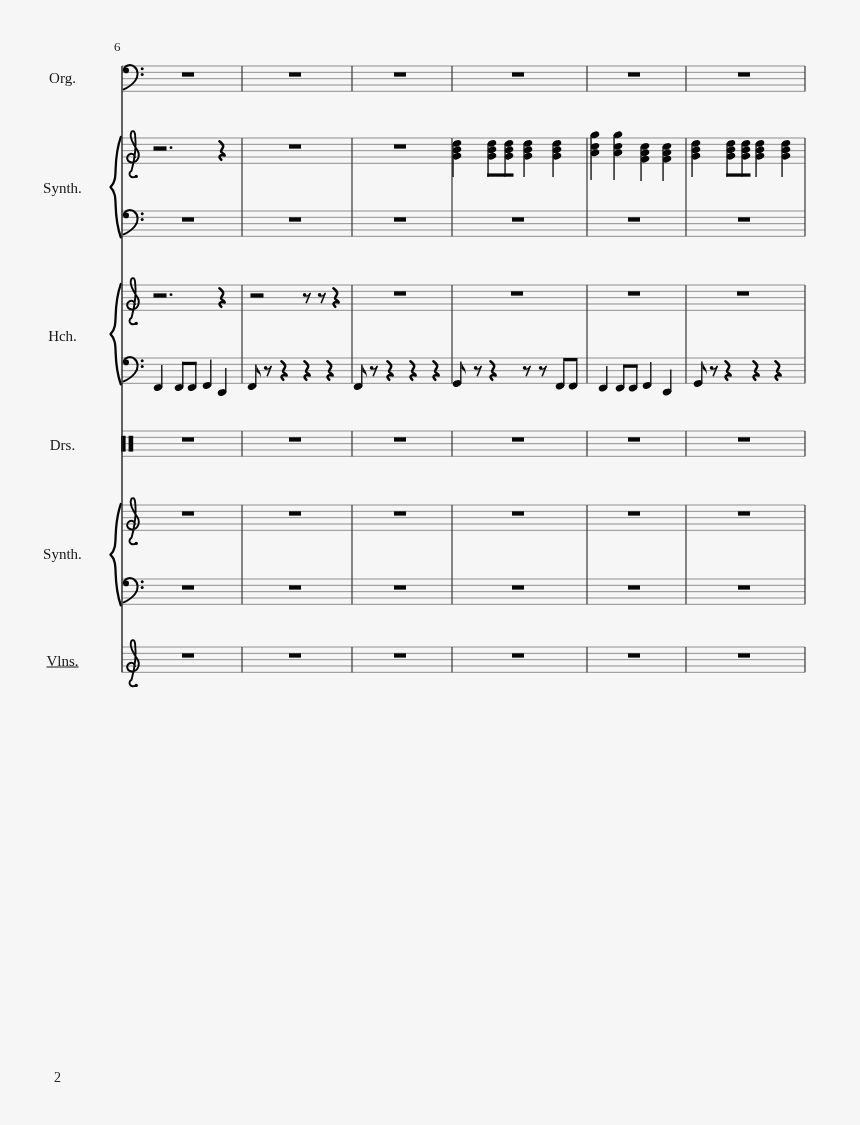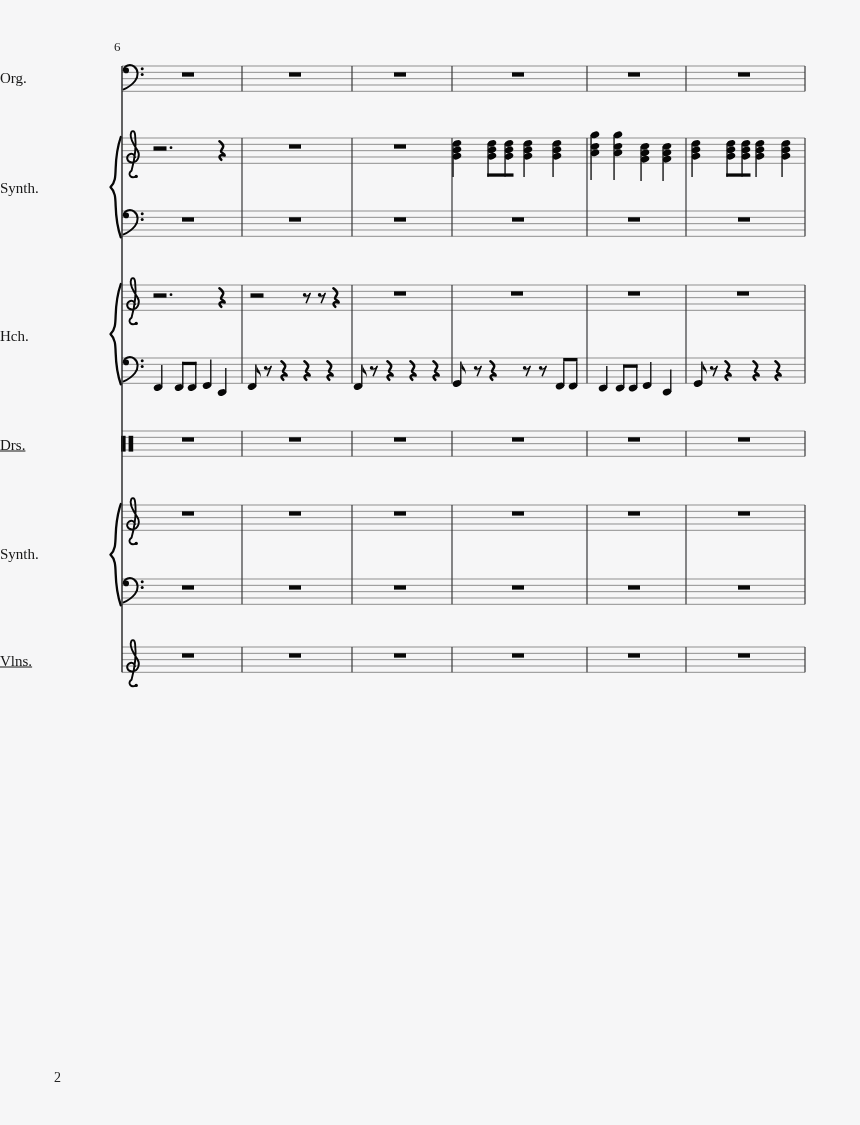--- a/index.html
+++ b/index.html
@@ -6,22 +6,22 @@
   body{background:#f6f6f7;}
   .page{
     position:relative;
     width:860px;height:1125px;
     background:#f6f6f7;
     font-family:"Liberation Serif","DejaVu Serif",serif;
     overflow:hidden;
   }
   .score-svg{position:absolute;left:0;top:0;}
   .inst-label{
-    position:absolute;left:0;width:101px;
-    text-align:left;
+    position:absolute;left:12px;width:101px;
+    text-align:center;
     font-size:15px;color:#161616;
     transform:translateY(-50%);
     white-space:nowrap;
   }
   .measure-number{
     position:absolute;left:114px;top:39px;
     font-size:13px;color:#222;
   }
   .page-number{
     position:absolute;left:54px;top:1070px;
@@ -400,19 +400,19 @@
         <rect x="512" y="653.33" width="12" height="4.3" fill="#070707"></rect>
         <rect x="628" y="653.33" width="12" height="4.3" fill="#070707"></rect>
         <rect x="738" y="653.33" width="12" height="4.3" fill="#070707"></rect>
       </g>
       <line x1="122" y1="66" x2="122" y2="672.32" stroke="#222222" stroke-width="1.4"></line>
     </svg>
   <div id="labels">
       <div class="inst-label" style="top: 78px;">Org.</div>
       <div class="inst-label" style="top: 188px;">Synth.</div>
       <div class="inst-label" style="top: 336px;">Hch.</div>
-      <div class="inst-label" style="top: 445px; text-decoration: underline;">Drs.</div>
+      <div class="inst-label" style="top: 445px;">Drs.</div>
       <div class="inst-label" style="top: 554px;">Synth.</div>
       <div class="inst-label" style="top: 661px; text-decoration: underline;">Vlns.</div>
     </div>
   <div class="measure-number">6</div>
   <div class="page-number">2</div>
 </div>
 
 </body></html>

